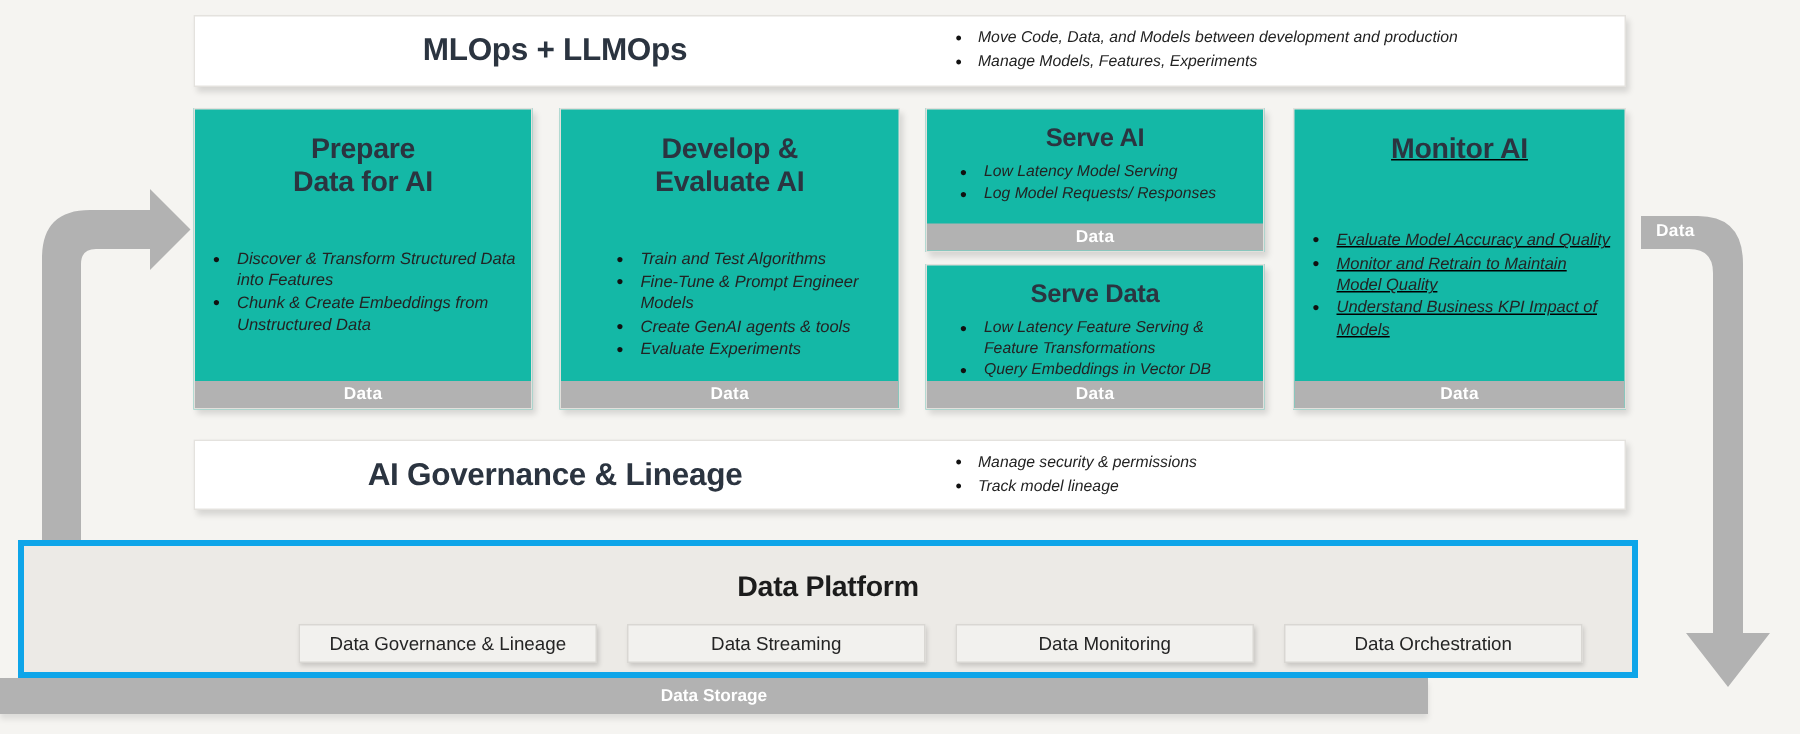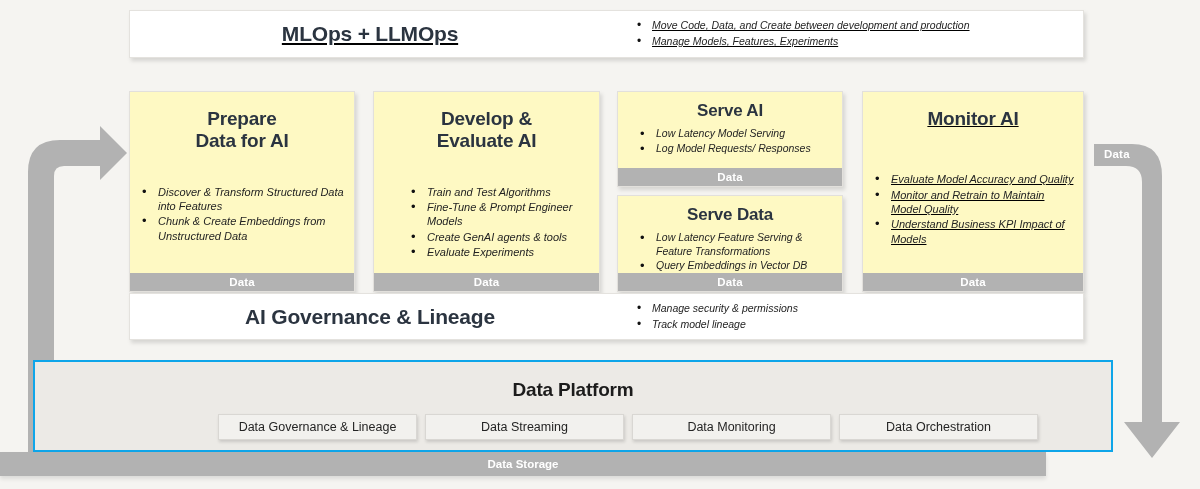--- a/index.html
+++ b/index.html
@@ -19,25 +19,24 @@
   #canvas {
     position: relative;
     width: 1200px;
     height: 489px;
     background: #f5f4f1;
   }
 
   
   .card {
     position: absolute;
-    background: #fef9c3;
+    background: #14b8a6;
     border: 1px solid #e2e0dc;
     box-shadow: 2px 3px 4px rgba(0,0,0,0.13);
     overflow: hidden;
-    margin-top: 19px;
   }
 
   .card-title {
     text-align: center;
     color: #2b3440;
     font-weight: bold;
     letter-spacing: -0.2px;
     line-height: 1.18;
   }
 
@@ -130,67 +129,66 @@
   #card-develop .bullets li,
   #card-monitor .bullets li { font-size: 11px; }
 
   #card-serve-ai .card-title,
   #card-serve-dat .card-title { font-size: 17px; padding-top: 9px; }
   #card-serve-ai .bullets,
   #card-serve-dat .bullets { margin-top: 6px; padding: 0 4px 0 16px; }
   #card-serve-ai .bullets li,
   #card-serve-dat .bullets li { font-size: 10.5px; }
 
-  #bar-mlops      { left: 129px; top: 10px;  width: 955px; height: 48px; text-decoration: underline; }
+  #bar-mlops      { left: 129px; top: 10px;  width: 955px; height: 48px; }
   #bar-governance { left: 129px; top: 293px; width: 955px; height: 47px; }
 
   
   #data-platform {
     position: absolute;
     left: 12px;
     top: 360px;
     width: 1080px;
     height: 92px;
     background: #eceae6;
-    border: 2px solid #0ea5e9;
-    margin-left: 21px;
+    border: 4px solid #0ea5e9;
   }
   #platform-title {
     text-align: center;
     font-size: 19px;
     font-weight: bold;
     color: #1c1c1c;
     padding-top: 17px;
     letter-spacing: -0.2px;
   }
   #platform-chips {
     position: absolute;
     left: 183px;
     top: 52px;
     display: flex;
-    gap: 8px;
+    gap: 20px;
   }
   .chip {
     width: 199px;
     height: 26px;
     background: #f2f1ee;
     border: 1px solid #d9d7d3;
     box-shadow: 1px 2px 3px rgba(0,0,0,0.15);
     display: flex;
     align-items: center;
     justify-content: center;
     font-size: 12.5px;
     color: #242424;
   }
 
   #data-storage {
     position: absolute;
     left: 0px;
     top: 452px;
-    width: 1046px;
+    width: 952px;
     height: 24px;
     background: #b2b2b2;
     color: #ffffff;
     font-size: 11.5px;
     font-weight: bold;
     display: flex;
     align-items: center;
     justify-content: center;
     box-shadow: 0 3px 4px rgba(0,0,0,0.10);
   }
@@ -251,21 +249,21 @@
       L 1142 182
       Q 1142 166 1126 166
       L 1094 166
       Z"></path>
   </svg>
   <div id="right-data-label">Data</div>
 
   <div class="wide-bar" id="bar-mlops">
     <div class="wb-title">MLOps + LLMOps</div>
     <ul class="bullets wb-bullets">
-      <li>Move Code, Data, and Create between development and production</li>
+      <li>Move Code, Data, and Models between development and production</li>
       <li>Manage Models, Features, Experiments</li>
     </ul>
   </div>
 
   <div class="card" id="card-prepare">
     <div class="card-title">
       <div>Prepare</div>
       <div>Data for AI</div>
     </div>
     <ul class="bullets">

